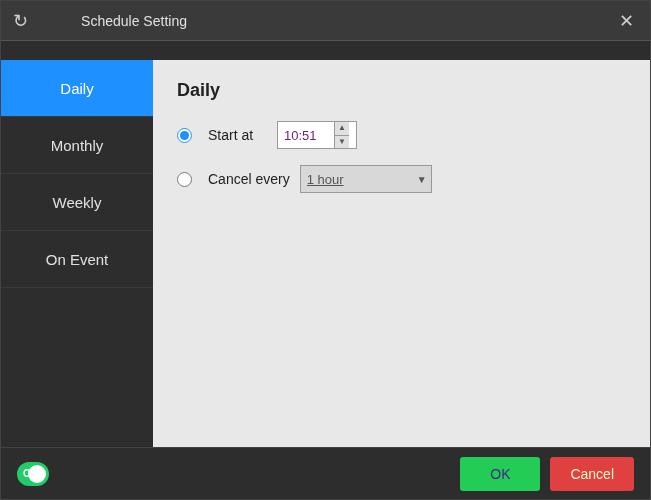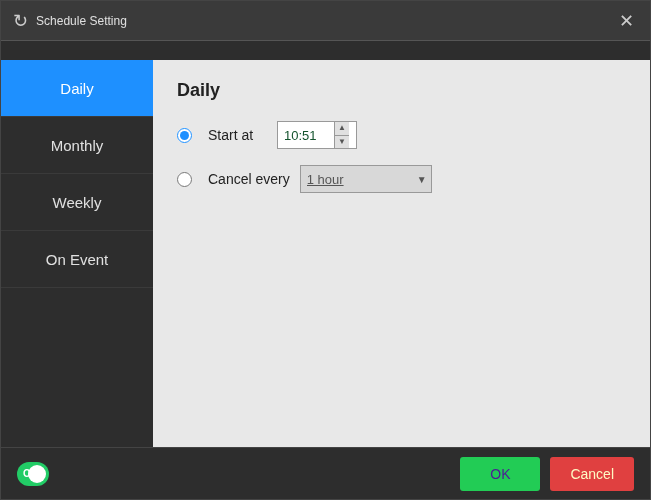--- a/index.html
+++ b/index.html
@@ -30,22 +30,23 @@
       border-bottom: 1px solid #555;
       flex-shrink: 0;
     }
     .title-bar-icon {
       color: #ccc;
       font-size: 18px;
       margin-right: 8px;
     }
     .title-bar-text {
       color: #e0e0e0;
-      font-size: 12px;
+      font-size: 14px;
       flex: 1;
+      margin-left: 45px;
     }
     .title-bar-close {
       color: #ccc;
       font-size: 18px;
       cursor: pointer;
       line-height: 1;
       padding: 2px 4px;
     }
     .content-area {
       display: flex;
@@ -116,21 +117,21 @@
       height: 28px;
       width: 80px;
     }
     .time-input {
       border: none;
       outline: none;
       background: transparent;
       width: 56px;
       padding: 8px 6px;
       font-size: 13px;
-      color: #14532d;
+      color: #701a75;
       height: 100%;
     }
     .spin-buttons {
       display: flex;
       flex-direction: column;
       height: 100%;
       border-left: 1px solid #999;
     }
     .spin-btn {
       flex: 1;

